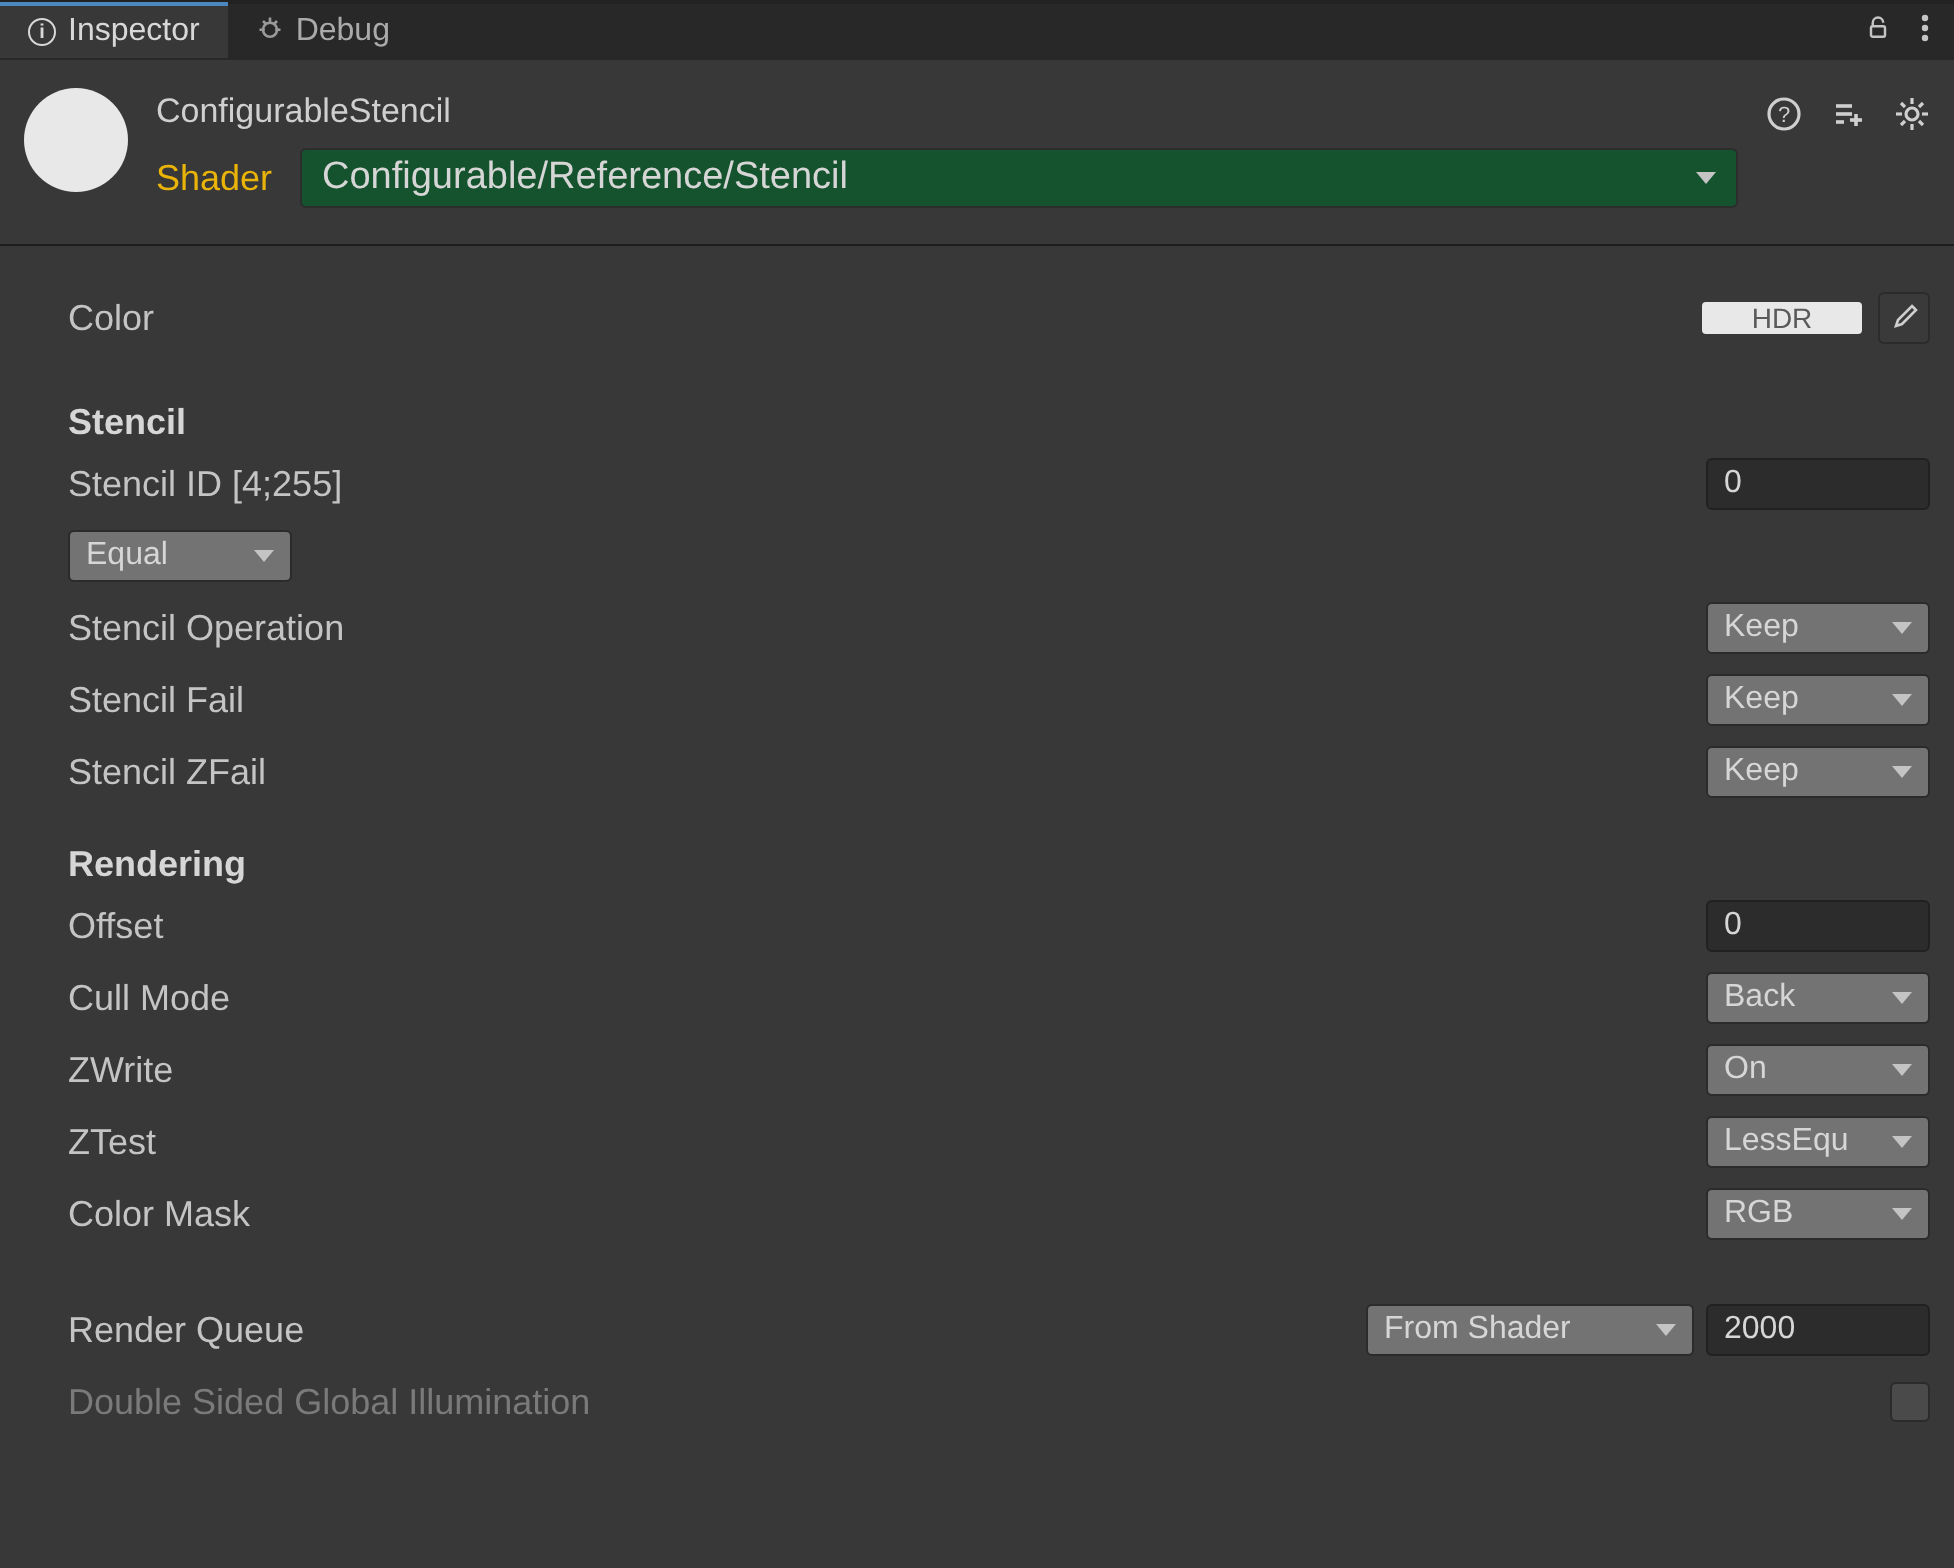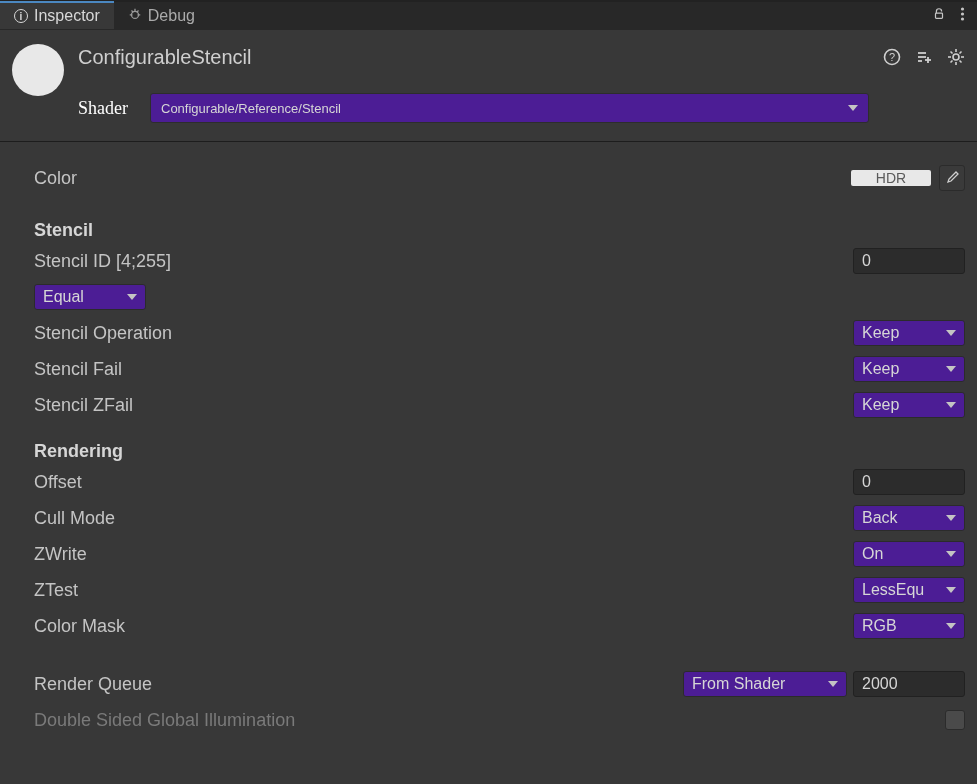--- a/index.html
+++ b/index.html
@@ -57,52 +57,52 @@
   }
   .material-swatch {
     width: 52px; height: 52px;
     border-radius: 50%;
     background: #e8e8e8;
     flex-shrink: 0;
     margin-top: 2px;
   }
   .header-main { flex:1; }
   .material-name {
-    font-size: 20px;
+    font-size: 17px;
     color: #cfcfcf;
-    padding: 4px 0 24px 0;
+    padding: 4px 0 8px 0;
     display:flex;
     align-items:center;
     gap: 8px;
   }
   .header-icons {
     display:flex;
     gap:14px;
     color:#cfcfcf;
     align-items:center;
     padding-top:6px;
   }
   .shader-row {
     display:flex;
     align-items:center;
     gap:12px;
   }
-  .shader-label { color:#ffffff; font-size:18px; min-width:60px;font-family:Liberation Serif, serif; }
+  .shader-label { color:#eab308; font-size:18px; min-width:60px; }
   .shader-dropdown {
     flex:1;
-    background:#4c1d95;
+    background:#14532d;
     border:1px solid #2d2d2d;
     border-radius:3px;
     height:30px;
     display:flex;
     align-items:center;
     padding:0 10px;
     justify-content:space-between;
     color:#d6d6d6;
-    font-size:13px;
+    font-size:19px;
     cursor:pointer;
   }
   .divider {
     height:1px;
     background:#1d1d1d;
     margin: 10px 0 0 0;
   }
   .body {
     padding: 18px 12px 12px 34px;
   }
@@ -132,21 +132,21 @@
     border-radius:3px;
     color:#d6d6d6;
     padding:0 8px;
     font-size:16px;
     display:flex;
     align-items:center;
   }
   .dropdown {
     width:112px;
     height:26px;
-    background:#4c1d95;
+    background:#737373;
     border:1px solid #2b2b2b;
     border-radius:3px;
     color:#d6d6d6;
     padding:0 8px 0 8px;
     font-size:16px;
     display:flex;
     align-items:center;
     justify-content:space-between;
     cursor:pointer;
     overflow:hidden;

